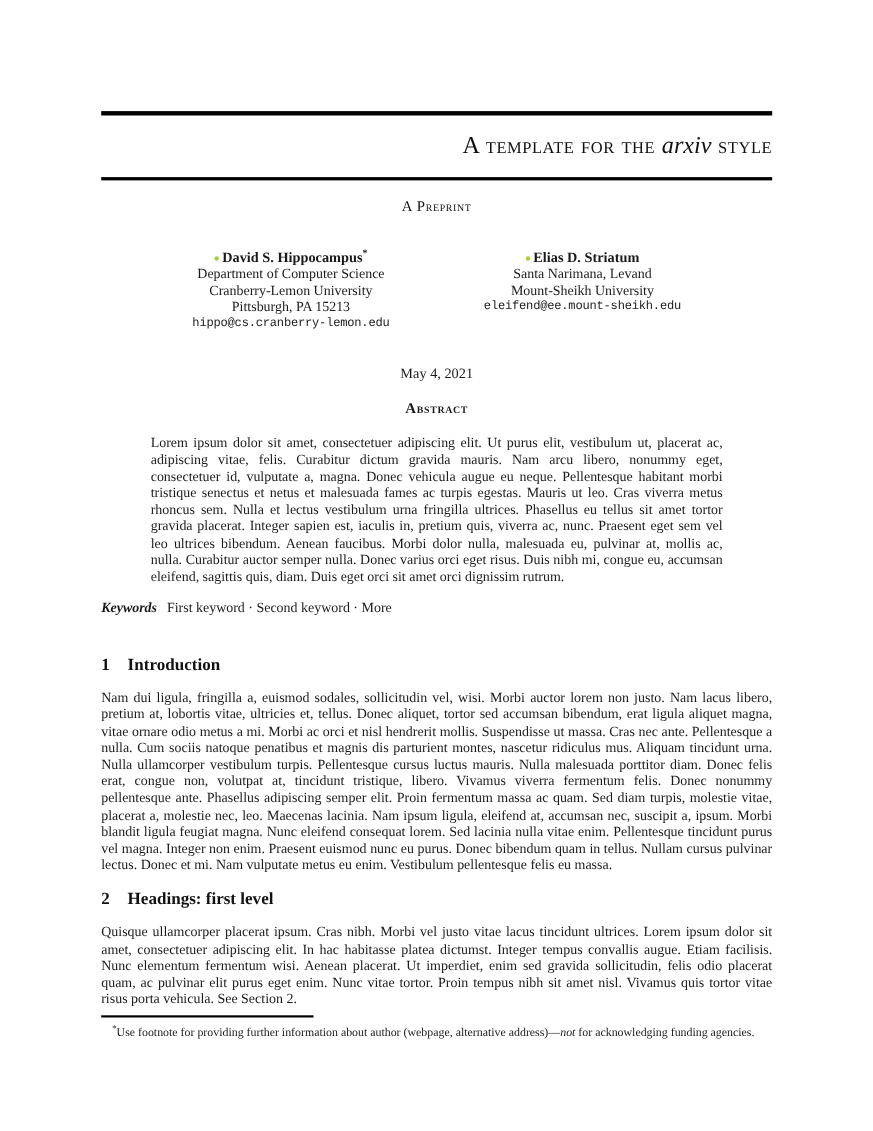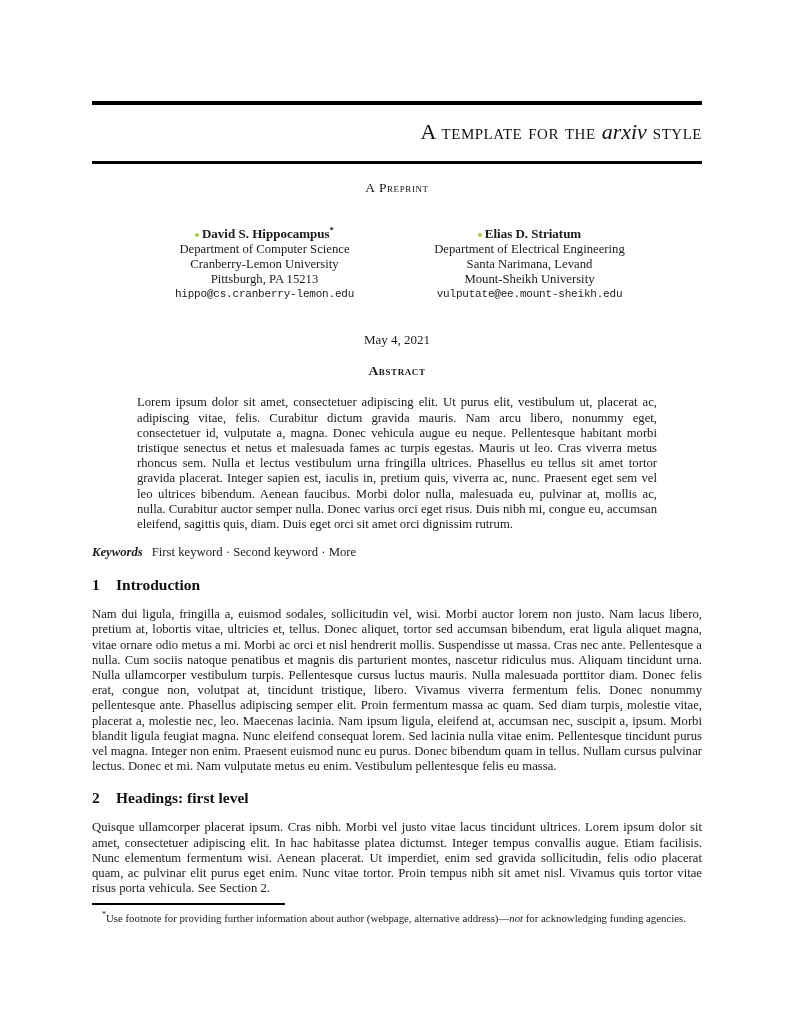--- a/index.html
+++ b/index.html
@@ -72,21 +72,21 @@
     margin: 16px 45px 0 45px;
     font-size: 12.7px;
     line-height: 15.2px;
     text-align: justify;
   }
 
   .keywords { margin-top: 13px; font-size: 12.7px; line-height: 15px; }
   .keywords .label { font-weight: bold; font-style: italic; margin-right: 9px; text-align: right; }
 
   .section-heading {
-    margin-top: 16px;
+    margin-top: 36px;
     font-size: 15.5px;
     line-height: 18px;
     font-weight: bold;
     color: #111;
   }
   .section-heading .num { display: inline-block; min-width: 11px; margin-right: 13px; }
 
   .body-par {
     margin-top: 13px;
     font-size: 12.7px;
@@ -124,24 +124,23 @@
     <div class="authors">
       <div class="author">
         <div class="name"><span class="orcid"></span><span>David S. Hippocampus</span><sup>*</sup></div>
         <div>Department of Computer Science</div>
         <div>Cranberry-Lemon University</div>
         <div>Pittsburgh, PA 15213</div>
         <div class="email">hippo@cs.cranberry-lemon.edu</div>
       </div>
       <div class="author">
         <div class="name"><span class="orcid"></span><span>Elias D. Striatum</span><sup></sup></div>
-        <div>Department of Electrical Engineering</div>
         <div>Santa Narimana, Levand</div>
         <div>Mount-Sheikh University</div>
-        <div class="email">vulputate@ee.mount-sheikh.edu</div>
+        <div class="email">eleifend@ee.mount-sheikh.edu</div>
       </div>
     </div>
 
     <div class="date">May 4, 2021</div>
 
     <div class="abstract-heading">Abstract</div>
     <div class="abstract-text">Lorem ipsum dolor sit amet, consectetuer adipiscing elit. Ut purus elit, vestibulum ut, placerat ac, adipiscing vitae, felis. Curabitur dictum gravida mauris. Nam arcu libero, nonummy eget, consectetuer id, vulputate a, magna. Donec vehicula augue eu neque. Pellentesque habitant morbi tristique senectus et netus et malesuada fames ac turpis egestas. Mauris ut leo. Cras viverra metus rhoncus sem. Nulla et lectus vestibulum urna fringilla ultrices. Phasellus eu tellus sit amet tortor gravida placerat. Integer sapien est, iaculis in, pretium quis, viverra ac, nunc. Praesent eget sem vel leo ultrices bibendum. Aenean faucibus. Morbi dolor nulla, malesuada eu, pulvinar at, mollis ac, nulla. Curabitur auctor semper nulla. Donec varius orci eget risus. Duis nibh mi, congue eu, accumsan eleifend, sagittis quis, diam. Duis eget orci sit amet orci dignissim rutrum.</div>
 
     <div class="keywords"><span class="label">Keywords</span><span>First keyword · Second keyword · More</span></div>
 

